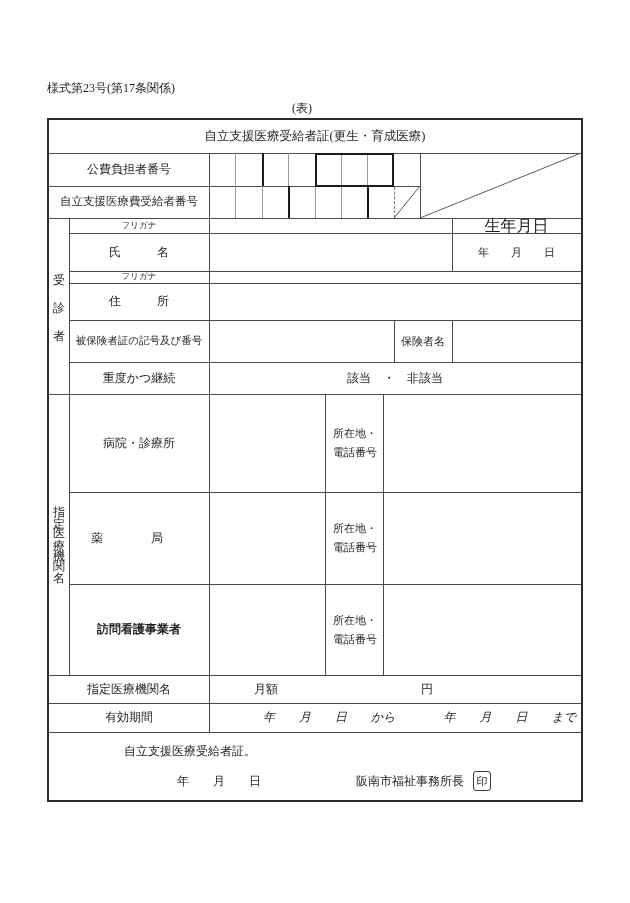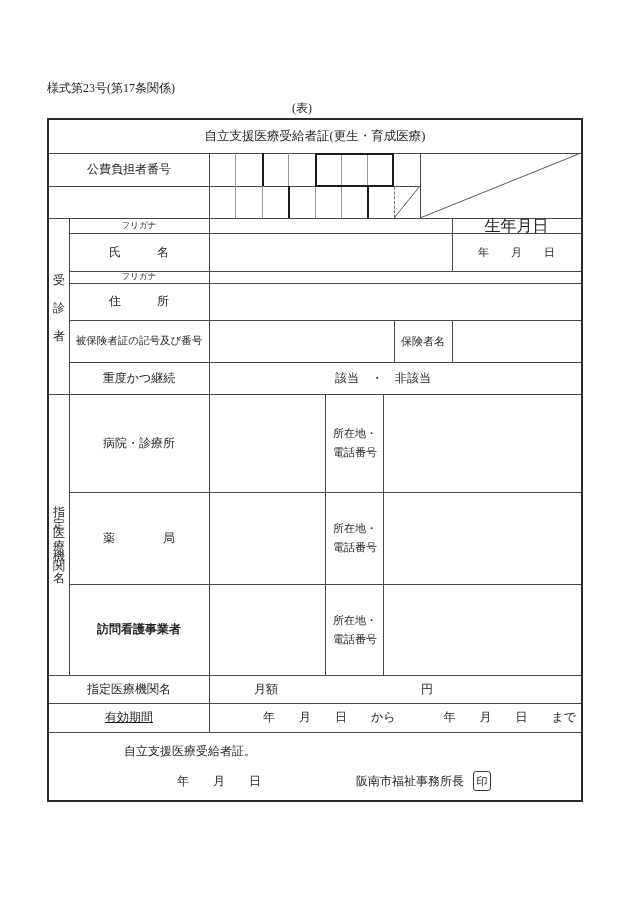--- a/index.html
+++ b/index.html
@@ -18,21 +18,21 @@
   .vL{position:absolute;width:1px;background:#9a9a9a;}  
   .vT{position:absolute;width:2px;background:#1c1c1c;}  
   .vD{position:absolute;width:0;border-left:1px dashed #777;} 
   .boldbox{position:absolute;border:2px solid #1c1c1c;box-sizing:border-box;}
   
   .lbl{
     position:absolute;display:flex;align-items:center;justify-content:center;
     text-align:center;font-size:12px;line-height:1.35;white-space:pre;
   }
   .left{justify-content:flex-start;text-align:center;}
-  .right{justify-content:flex-end;text-align:right;}
+  .right{justify-content:flex-end;text-align:right;font-style:italic;}
   .wrap{white-space:normal;}
   .vert{
     writing-mode:vertical-rl;text-orientation:upright;
   }
   .diag{position:absolute;left:0;top:0;pointer-events:none;}
   .seal{
     position:absolute;display:flex;align-items:center;justify-content:center;
     border:1px solid #3a3a3a;border-radius:3px;font-size:11px;
   }
 </style>
@@ -89,49 +89,50 @@
     <div class="v" style="left:334px;top:274px;height:281px;"></div>
 
     <svg class="diag" width="532" height="680">
       <line x1="371" y1="98" x2="532" y2="33" stroke="#5a5a5a" stroke-width="1"></line>
       <line x1="345" y1="98" x2="371" y2="66" stroke="#5a5a5a" stroke-width="1"></line>
     </svg>
 
     <div class="lbl" style="left:0;top:0;width:532px;height:33px;font-size:12.5px;">自立支援医療受給者証(更生・育成医療)</div>
 
     <div class="lbl" style="left:0;top:33px;width:160px;height:33px;">公費負担者番号</div>
+    <div class="lbl" style="left:0;top:66px;width:160px;height:32px;font-size:11.5px;">自立支援医療費受給者番号</div>
 
     <div class="lbl vert" style="left:0;top:98px;width:20px;height:176px;letter-spacing:28px;">受診者</div>
     <div class="lbl" style="left:20px;top:98px;width:140px;height:15px;font-size:8.5px;">フリガナ</div>
     <div class="lbl" style="left:403px;top:98px;width:129px;height:15px;font-size:16px;">生年月日</div>
     <div class="lbl" style="left:20px;top:113px;width:140px;height:38px;">氏　　　名</div>
     <div class="lbl" style="left:403px;top:113px;width:129px;height:38px;font-size:11px;">年　　月　　日</div>
     <div class="lbl" style="left:20px;top:151px;width:140px;height:12px;font-size:8.5px;">フリガナ</div>
     <div class="lbl" style="left:20px;top:200px;width:140px;height:42px;font-size:10.5px;">被保険者証の記号及び番号</div>
     <div class="lbl" style="left:20px;top:163px;width:140px;height:37px;">住　　　所</div>
     <div class="lbl" style="left:20px;top:242px;width:140px;height:32px;">重度かつ継続</div>
     <div class="lbl" style="left:345px;top:200px;width:58px;height:42px;font-size:11px;">保険者名</div>
-    <div class="lbl" style="left:148px;top:242px;width:372px;height:32px;">該当　・　非該当</div>
+    <div class="lbl" style="left:160px;top:242px;width:372px;height:32px;">該当　・　非該当</div>
 
     <div class="lbl vert" style="left:0;top:274px;width:20px;height:281px;letter-spacing:11px;">指定医療機関名</div>
 
     <div class="lbl" style="left:20px;top:274px;width:140px;height:98px;">病院・診療所</div>
     <div class="lbl wrap" style="left:280px;top:274px;width:52px;height:98px;font-size:11px;line-height:1.7;">所在地・電話番号</div>
 
-    <div class="lbl" style="left:20px;top:372px;width:140px;height:92px;text-align:center;">薬　　　　局</div>
+    <div class="lbl" style="left:8px;top:372px;width:140px;height:92px;text-align:center;">薬　　　　局</div>
     <div class="lbl wrap" style="left:280px;top:372px;width:52px;height:92px;font-size:11px;line-height:1.7;">所在地・電話番号</div>
 
     <div class="lbl" style="left:20px;top:464px;width:140px;height:91px;font-weight:bold;">訪問看護事業者</div>
     <div class="lbl wrap" style="left:280px;top:464px;width:52px;height:91px;font-size:11px;line-height:1.7;">所在地・電話番号</div>
 
     <div class="lbl" style="left:0;top:555px;width:160px;height:28px;">指定医療機関名</div>
     <div class="lbl left" style="left:205px;top:555px;width:60px;height:28px;">月額</div>
     <div class="lbl left" style="left:372px;top:555px;width:40px;height:28px;">円</div>
 
-    <div class="lbl" style="left:0;top:583px;width:160px;height:29px;text-decoration:underline;">有効期間</div>
+    <div class="lbl" style="left:0;top:583px;width:160px;height:29px;">有効期間</div>
     <div class="lbl right" style="left:160px;top:583px;width:372px;height:29px;padding-right:5px;box-sizing:border-box;">年　　月　　日　　から　　　　年　　月　　日　　まで</div>
 
     <div class="lbl left" style="left:75px;top:622px;width:250px;height:18px;">自立支援医療受給者証。</div>
     <div class="lbl left" style="left:128px;top:652px;width:140px;height:18px;">年　　月　　日</div>
     <div class="lbl left" style="left:307px;top:652px;width:120px;height:18px;">阪南市福祉事務所長</div>
     <div class="seal" style="left:424px;top:651px;width:16px;height:18px;">印</div>
 
   </div>
 </div>
 

